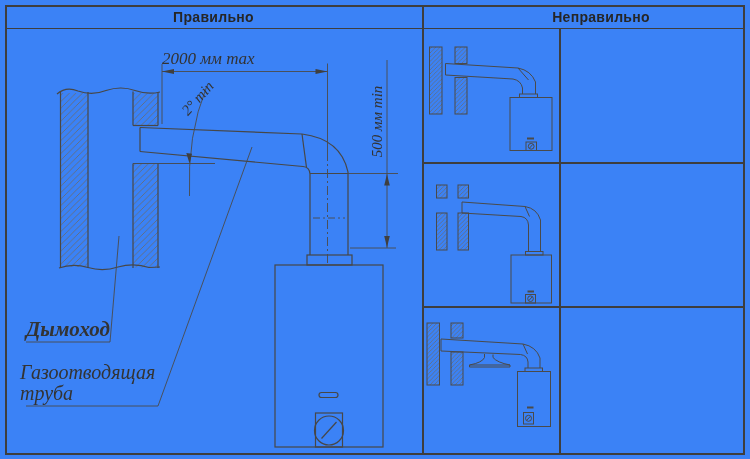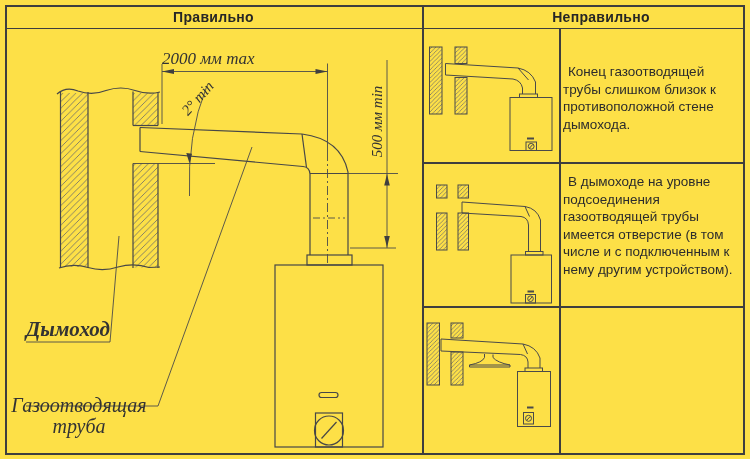--- a/index.html
+++ b/index.html
@@ -1,17 +1,17 @@
 <!DOCTYPE html>
 <html><head>
 <meta charset="utf-8">
 <style>
   html,body{margin:0;padding:0;background:#fff;}
   #stage{
-    position:relative;width:750px;height:459px;background:#fde047;
+    position:relative;width:750px;height:459px;background:#3b82f6;
     font-family:"Liberation Sans",sans-serif;color:#2e2e2e;overflow:hidden;
   }
   .bline{position:absolute;background:#3e3e3e;}
   .hcell{position:absolute;top:6px;height:22px;line-height:22px;text-align:center;
          font-size:14px;font-weight:bold;color:#262626;letter-spacing:.3px;}
   .desc{position:absolute;font-size:13.5px;line-height:17.5px;color:#2c2c2c;text-indent:5px;}
   .gost{position:absolute;font-family:"Liberation Serif",serif;font-style:italic;color:#333;}
   svg{position:absolute;}
   .rot90{transform:rotate(-90deg);transform-origin:center center;text-align:center;}
   .rot48{transform:rotate(-48deg);transform-origin:center center;text-align:center;}
@@ -102,21 +102,21 @@
       <polygon points="387,174 384.2,185.5 389.8,185.5"></polygon>
       <polygon points="387,247.5 384.2,236 389.8,236"></polygon>
       <polygon points="189.5,163.5 186.3,153 192,153.8"></polygon>
     </g>
   </svg>
 
   <div class="gost" style="left:162px;top:49px;width:160px;text-align:left;font-size:17px;">2000 мм max</div>
   <div class="gost rot48" style="left:172px;top:90px;width:52px;font-size:15px;">2° min</div>
   <div class="gost rot90" style="left:331px;top:113px;width:92px;font-size:15px;">500 мм min</div>
   <div class="gost" style="left:26px;top:317px;width:86px;font-size:21px;font-weight:bold;">Дымоход</div>
-  <div class="gost" style="left:4px;top:362px;width:150px;font-size:20px;line-height:21px;text-align:center;margin-top:33px;">Газоотводящая труба</div>
+  <div class="gost" style="left:20px;top:362px;width:150px;font-size:20px;line-height:21px;">Газоотводящая труба</div>
 
   <svg style="left:423px;top:29px;" width="137" height="134" viewBox="423 29 137 134">
     <defs>
       <pattern id="h1" width="4.2" height="4.2" patternUnits="userSpaceOnUse">
         <path d="M-1,5.2 L5.2,-1" stroke="#6a6a6a" stroke-width="0.7" fill="none"></path>
       </pattern>
     </defs>
     <g stroke="#4a4a4a" stroke-width="1" fill="none">
       <rect x="429.5" y="47" width="12.5" height="67" fill="url(#h1)"></rect>
       <rect x="455" y="47" width="12" height="16.5" fill="url(#h1)"></rect>
@@ -182,16 +182,14 @@
       <line x1="469.5" y1="365" x2="510" y2="365"></line>
       <rect x="525" y="368" width="17.5" height="3.5"></rect>
       <rect x="517.5" y="371.5" width="33" height="55"></rect>
       <line x1="527" y1="407.5" x2="533.5" y2="407.5" stroke-width="2"></line>
       <rect x="523.5" y="412.5" width="10" height="11.5"></rect>
       <circle cx="528.5" cy="418.3" r="3"></circle>
       <line x1="526.9" y1="420.1" x2="530.2" y2="416.5"></line>
     </g>
   </svg>
 
-  <div class="desc" style="left:563px;top:63px;width:178px;">Конец газоотводящей трубы слишком близок к противоположной стене дымохода.</div>
-  <div class="desc" style="left:563px;top:173px;width:180px;">В дымоходе на уровне подсоединения газоотводящей трубы имеется отверстие (в том числе и с подключенным к нему другим устройством).</div>
 
 </div>
 
 </body></html>

